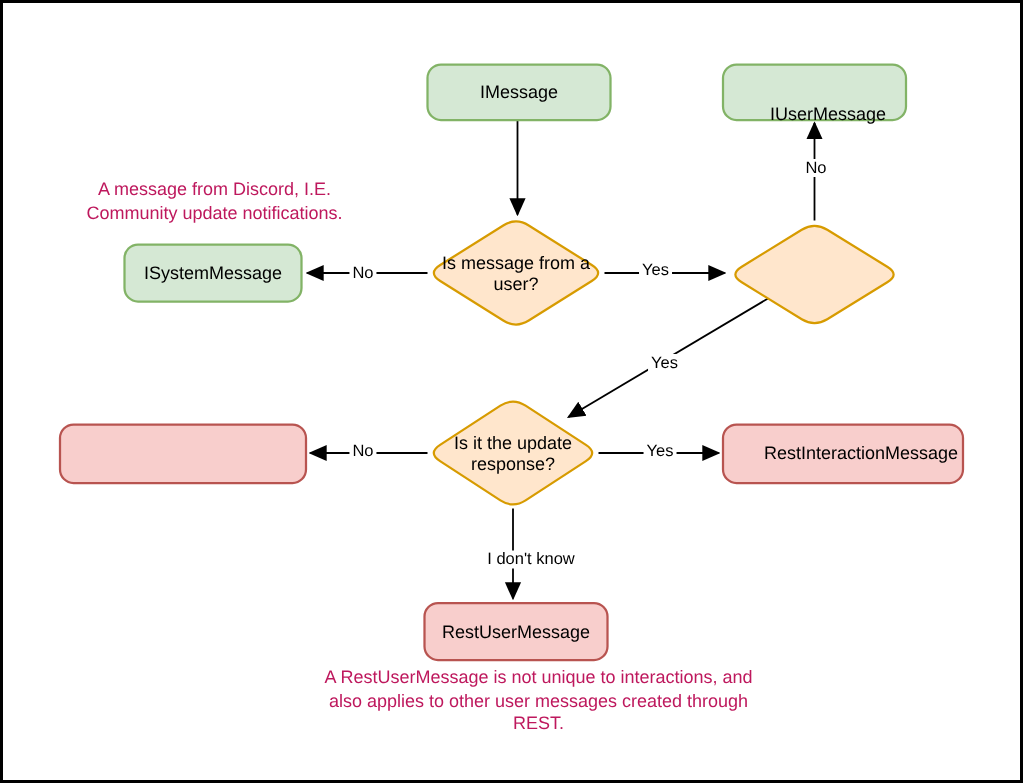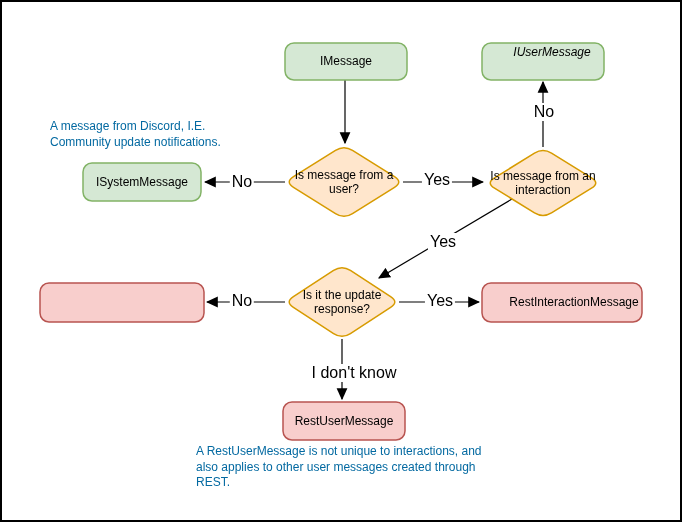--- a/index.html
+++ b/index.html
@@ -15,26 +15,26 @@
   .red    { fill:#f8cecc; stroke:#b85450; }
   .edge   { stroke:#000000; stroke-width:1.2; fill:none; }
   .arrowhead { fill:#000000; }
   .node-label {
     position:absolute; display:flex; align-items:center; justify-content:center;
     text-align:center; font-size:12px; line-height:1.2; color:#000000;
     pointer-events:none;
   }
   .edge-label {
     position:absolute; transform:translate(-50%,-50%);
-    background:#ffffff; padding:0 2px; font-size:16px; color:#000000;
+    background:#ffffff; padding:0 2px; font-size:11px; color:#000000;
     white-space:nowrap;
   }
   .note {
-    position:absolute; font-size:12px; line-height:1.3;
-    color:#0369a1;
+    position:absolute; text-align:center; font-size:12px; line-height:1.3;
+    color:#be185d;
   }
 </style>
 </head>
 <body>
 
 <div class="canvas">
 
   <svg class="shapes" width="678" height="518" viewBox="0 0 678 518">
     <defs>
       <marker id="arrow" viewBox="0 0 10 10" refX="9" refY="5" markerWidth="10" markerHeight="10" orient="auto-start-reverse">
@@ -57,32 +57,31 @@
     <rect class="node-shape red" x="38" y="281" width="164" height="39" rx="9"></rect>
     <rect class="node-shape red" x="480" y="281" width="160" height="39" rx="9"></rect>
     <rect class="node-shape red" x="281" y="400" width="122" height="38" rx="9"></rect>
 
     <path class="node-shape orange" d="M 291.5 174.7 L 333.5 148.3 Q 342 143 350.5 148.3 L 392.5 174.7 Q 401 180 392.5 185.3 L 350.5 211.7 Q 342 217 333.5 211.7 L 291.5 185.3 Q 283 180 291.5 174.7 Z"></path>
     <path class="node-shape orange" d="M 492.5 175.8 L 532.5 151.2 Q 541 146 549.5 151.2 L 589.5 175.8 Q 598 181 589.5 186.2 L 549.5 210.8 Q 541 216 532.5 210.8 L 492.5 186.2 Q 484 181 492.5 175.8 Z"></path>
     <path class="node-shape orange" d="M 291.4 294.6 L 331.6 268.4 Q 340 263 348.4 268.4 L 388.6 294.6 Q 397 300 388.6 305.4 L 348.4 331.6 Q 340 337 331.6 331.6 L 291.4 305.4 Q 283 300 291.4 294.6 Z"></path>
   </svg>
 
   <div class="node-label" style="left:283px; top:41px; width:122px; height:37px;">IMessage</div>
-  <div class="node-label" style="left:480px; top:32px; width:140px; height:37px;font-style:italic;">IUserMessage</div>
+  <div class="node-label" style="left:480px; top:56px; width:140px; height:37px;">IUserMessage</div>
   <div class="node-label" style="left:81px; top:161px; width:118px; height:38px;">ISystemMessage</div>
   <div class="node-label" style="left:289px; top:153px; width:106px; height:54px;">Is message from a user?</div>
-  <div class="node-label" style="left:488px; top:154px; width:106px; height:54px;">Is message from an interaction</div>
   <div class="node-label" style="left:287px; top:273px; width:106px; height:54px;">Is it the update response?</div>
   <div class="node-label" style="left:480px; top:281px; width:184px; height:39px;border-radius:10px;">RestInteractionMessage</div>
   <div class="node-label" style="left:281px; top:400px; width:122px; height:38px;text-align:right;">RestUserMessage</div>
 
   <span class="edge-label" style="left:240px; top:180px;">No</span>
   <span class="edge-label" style="left:435px; top:178px;">Yes</span>
   <span class="edge-label" style="left:542px; top:110px;">No</span>
   <span class="edge-label" style="left:441px; top:240px;">Yes</span>
   <span class="edge-label" style="left:240px; top:299px;">No</span>
   <span class="edge-label" style="left:438px; top:299px;">Yes</span>
   <span class="edge-label" style="left:352px; top:371px;">I don't know</span>
 
   <div class="note" style="left:48px; top:117px; width:186px;">A message from Discord, I.E. Community update notifications.</div>
-  <div class="note" style="left:194px; top:442px; width:294px;">A RestUserMessage is not unique to interactions, and also applies to other user messages created through REST.</div>
+  <div class="note" style="left:210px; top:442px; width:294px;">A RestUserMessage is not unique to interactions, and also applies to other user messages created through REST.</div>
 
 </div>
 
 </body></html>

